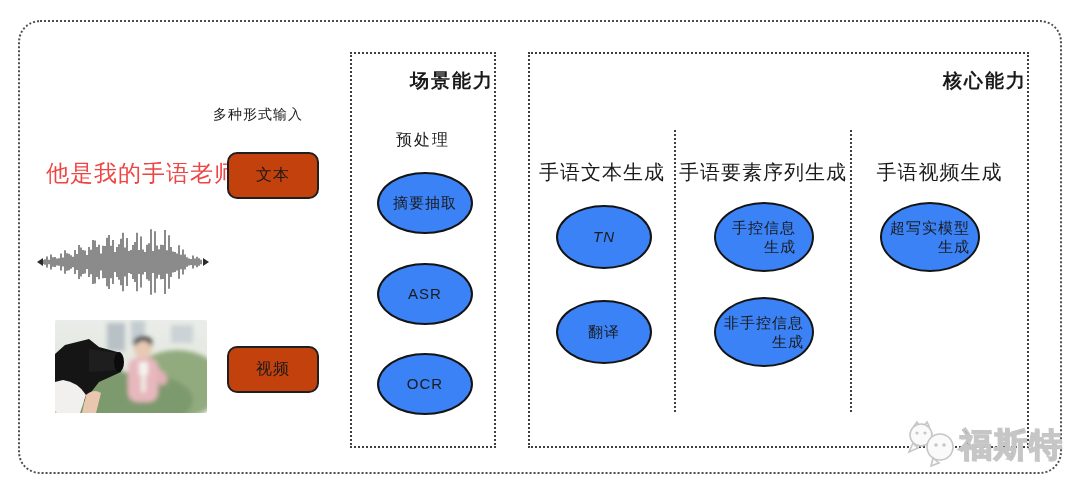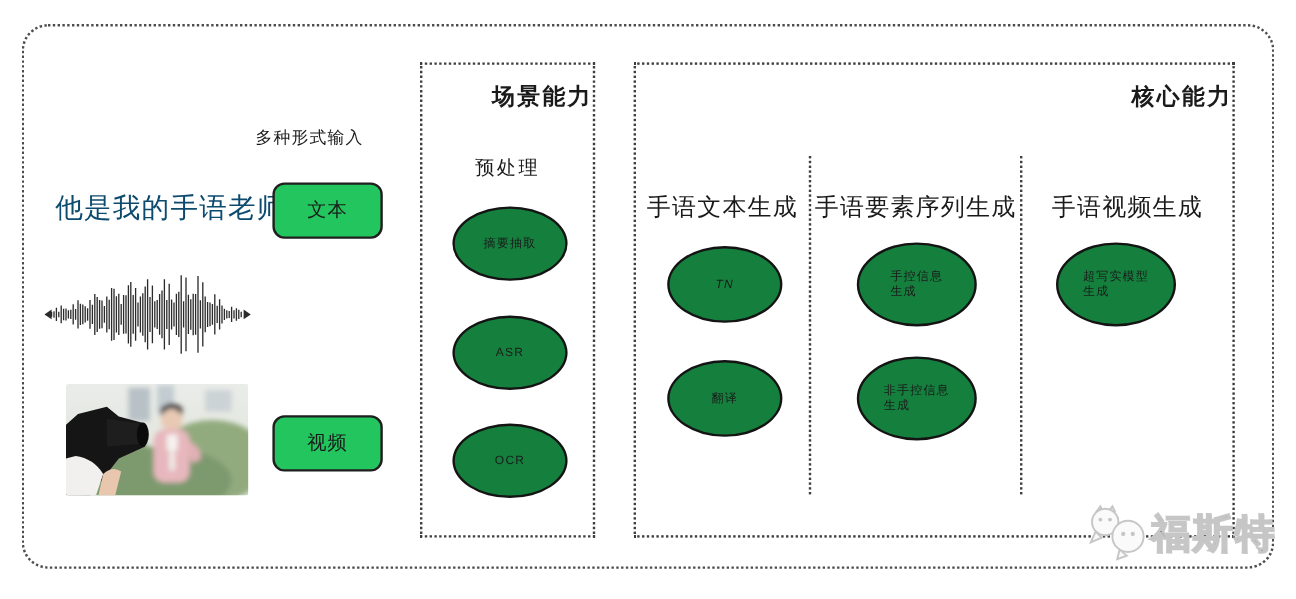--- a/index.html
+++ b/index.html
@@ -4,39 +4,39 @@
 <style>
   html,body{margin:0;padding:0;background:#ffffff;}
   body{font-family:"Liberation Sans","DejaVu Sans",sans-serif;color:#1a1a1a;}
   .canvas{position:relative;width:1080px;height:499px;background:#ffffff;overflow:hidden;}
 
   .outer-border{position:absolute;left:18px;top:20px;width:1040px;height:450px;
     border:2.5px dotted #4d4d4d;border-radius:22px;}
 
   
   .inputs-label{position:absolute;left:213px;top:106px;font-size:14px;font-weight:normal;letter-spacing:1px;}
-  .sample-text{position:absolute;left:46px;top:158px;font-size:23px;letter-spacing:1px;color:#0c4a6e;}
+  .sample-text{position:absolute;left:46px;top:158px;font-size:23px;letter-spacing:1px;color:#ef4444;}
   .input-box{position:absolute;left:227px;width:88px;height:43px;border:2px solid #1f1f1f;border-radius:10px;
-    display:flex;align-items:center;justify-content:center;font-size:16px;background:#22c55e;letter-spacing:1px;}
+    display:flex;align-items:center;justify-content:center;font-size:16px;background:#c2410c;letter-spacing:1px;}
   .box-text{top:152px;}
   .box-audio{top:249px;}
   .box-video{top:346px;}
 
   .waveform{position:absolute;left:37px;top:228px;width:172px;height:68px;}
   .photo{position:absolute;left:55px;top:320px;width:152px;height:93px;border-radius:2px;overflow:hidden;}
 
   
   .scene-box{position:absolute;left:350px;top:52px;width:142px;height:392px;border:2px dotted #3f3f3f;background:transparent;}
   .core-box{position:absolute;left:528px;top:52px;width:497px;height:392px;border:2px dotted #3f3f3f;background:transparent;}
   .panel-title{position:absolute;top:14px;left:0;width:100%;text-align:right;font-size:19px;font-weight:bold;letter-spacing:2px;}
   .scene-subtitle{position:absolute;top:76px;left:0;width:100%;text-align:center;font-size:16px;letter-spacing:2px;}
 
-  .node{position:absolute;border:2.5px solid #141414;border-radius:50%;background:#15803d;
-    display:flex;align-items:center;justify-content:center;text-align:left;
-    font-size:10px;line-height:1.3;white-space:pre-line;letter-spacing:1px;}
+  .node{position:absolute;border:2.5px solid #141414;border-radius:50%;background:#3b82f6;
+    display:flex;align-items:center;justify-content:center;text-align:right;
+    font-size:15px;line-height:1.3;white-space:pre-line;letter-spacing:1px;}
 
   
   .scene-n0{left:25px;top:118px;width:92px;height:58px;}
   .scene-n1{left:25px;top:209px;width:92px;height:58px;}
   .scene-n2{left:25px;top:299px;width:92px;height:58px;}
 
   
   .divider{position:absolute;top:76px;height:282px;width:0;border-left:2px dotted #3f3f3f;}
   .div-1{left:144px;}
   .div-2{left:320px;}

